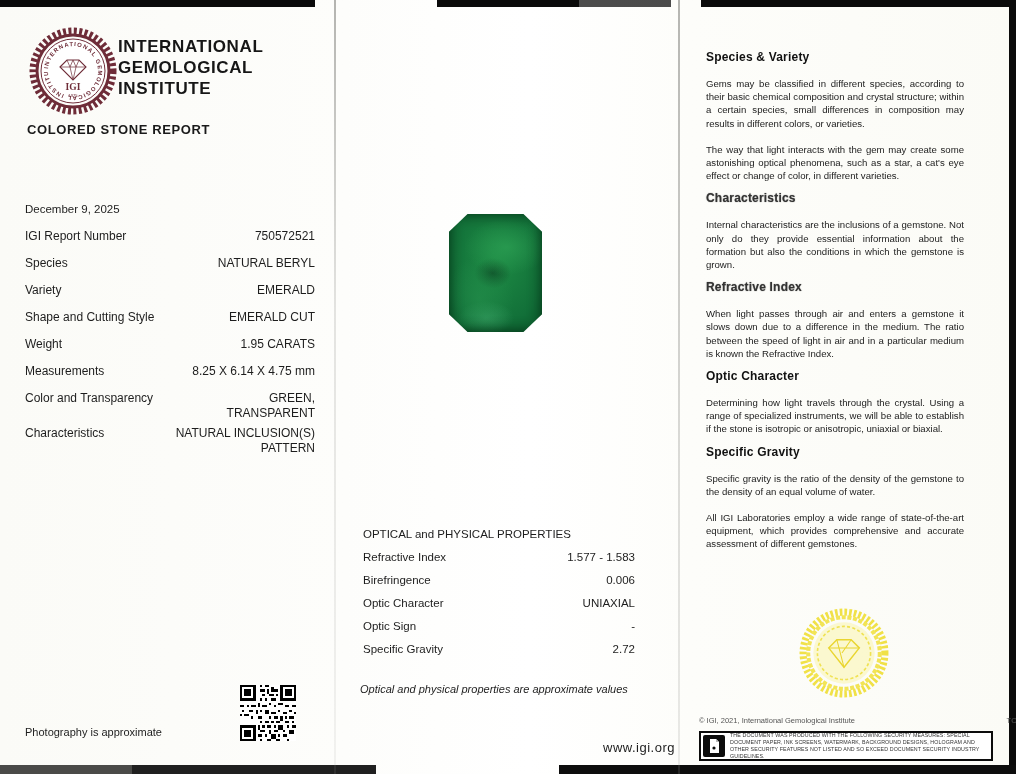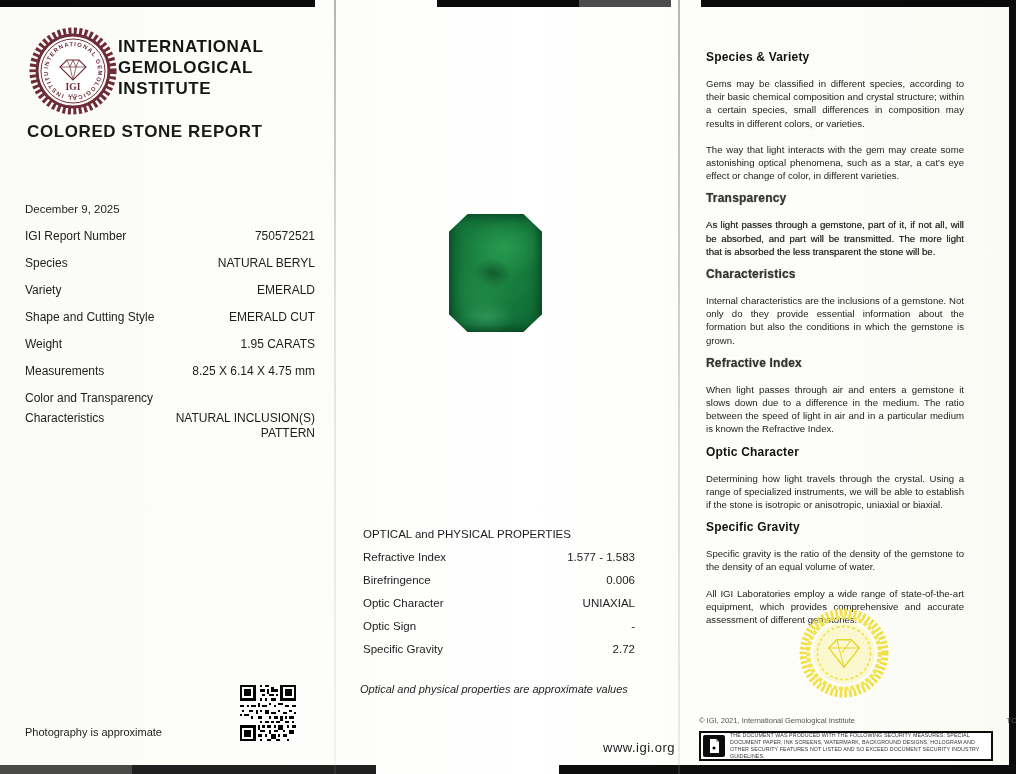--- a/index.html
+++ b/index.html
@@ -14,21 +14,21 @@
   .edge-right{position:absolute;top:0;right:0;width:7px;height:774px;background:#0b0b0b;}
   .edge-bottom{position:absolute;bottom:0;left:0;width:1016px;height:9px;
     background:linear-gradient(90deg,#4a4a48 0 13%,#202020 13% 37%,rgba(0,0,0,0) 37% 55%,#0d0d0d 55% 100%);}
   .fold{position:absolute;top:0;width:2px;height:774px;}
   .fold-left{left:334px;background:linear-gradient(180deg,rgba(120,120,115,.55),rgba(150,150,145,.25) 40%,rgba(160,160,155,.12));}
   .fold-right{left:678px;background:linear-gradient(180deg,rgba(110,110,105,.5),rgba(140,140,135,.3) 60%,rgba(150,150,145,.18));}
 
   
   .logo-seal{position:absolute;left:28px;top:26px;width:90px;height:90px;}
   .institute-name{position:absolute;left:118px;top:36px;font-size:17px;font-weight:700;letter-spacing:.6px;line-height:21px;color:#161616;}
-  .report-type{position:absolute;left:27px;top:122px;font-size:17px;font-weight:700;letter-spacing:.6px;color:#1a1a1a;}
+  .report-type{position:absolute;left:27px;top:122px;font-size:13px;font-weight:700;letter-spacing:.6px;color:#1a1a1a;}
   .report-date{position:absolute;left:25px;top:203px;font-size:11.5px;}
   .fields{position:absolute;left:25px;top:229px;width:290px;}
   .field-row{display:flex;align-items:flex-start;line-height:15px;font-size:12px;margin-bottom:12px;}
   .field-row .field-label{flex:0 0 auto;max-width:152px;padding-right:8px;}
   .field-row .field-value{flex:1;text-align:right;}
   .field-row.two-line{margin-bottom:5px;}
   .field-row.narrow .field-label{max-width:72px;}
   .comments{position:absolute;left:25px;top:552px;width:292px;font-size:11.5px;line-height:15px;}
   .comments .comments-label{margin-bottom:2px;}
   .qr{position:absolute;left:240px;top:685px;width:56px;height:56px;}
@@ -124,20 +124,21 @@
     <div class="field-row">
       <span class="field-label">Weight</span>
       <span class="field-value">1.95 CARATS</span>
     </div>
     <div class="field-row">
       <span class="field-label">Measurements</span>
       <span class="field-value">8.25 X 6.14 X 4.75 mm</span>
     </div>
     <div class="field-row two-line">
       <span class="field-label">Color and Transparency</span>
+      <span class="field-value" style="max-width:120px;margin-left:auto;">GREEN, TRANSPARENT</span>
     </div>
     <div class="field-row two-line">
       <span class="field-label">Characteristics</span>
       <span class="field-value" style="max-width:150px;margin-left:auto;">NATURAL INCLUSION(S) PATTERN</span>
     </div>
   </div>
 
 
   <svg class="qr" viewBox="0 0 25 25" shape-rendering="crispEdges">
     <rect width="25" height="25" fill="#fff"></rect>
@@ -188,24 +189,20 @@
   </div>
 
   <div class="props-footnote">Optical and physical properties are approximate values</div>
   <div class="website">www.igi.org</div>
 
   <div class="edu">
     <section>
       <h3>Species &amp; Variety</h3>
       <p>Gems may be classified in different species, according to their basic chemical composition and crystal structure; within a certain species, small differences in composition may results in different colors, or varieties.</p>
       <p>The way that light interacts with the gem may create some astonishing optical phenomena, such as a star, a cat's eye effect or change of color, in different varieties.</p>
-    </section>
-    <section>
-      <h3 class="worn">Transparency</h3>
-      <p class="worn-p">As light passes through a gemstone, part of it, if not all, will be absorbed, and part will be transmitted. The more light that is absorbed the less transparent the stone will be.</p>
     </section>
     <section>
       <h3 class="worn">Characteristics</h3>
       <p>Internal characteristics are the inclusions of a gemstone. Not only do they provide essential information  about the formation but also the conditions in which the gemstone is grown.</p>
     </section>
     <section>
       <h3 class="worn">Refractive Index</h3>
       <p>When light passes through air and enters a gemstone it slows down due to a difference in the medium. The ratio between the speed of light in air and in a particular medium is known the Refractive Index.</p>
     </section>
     <section>

